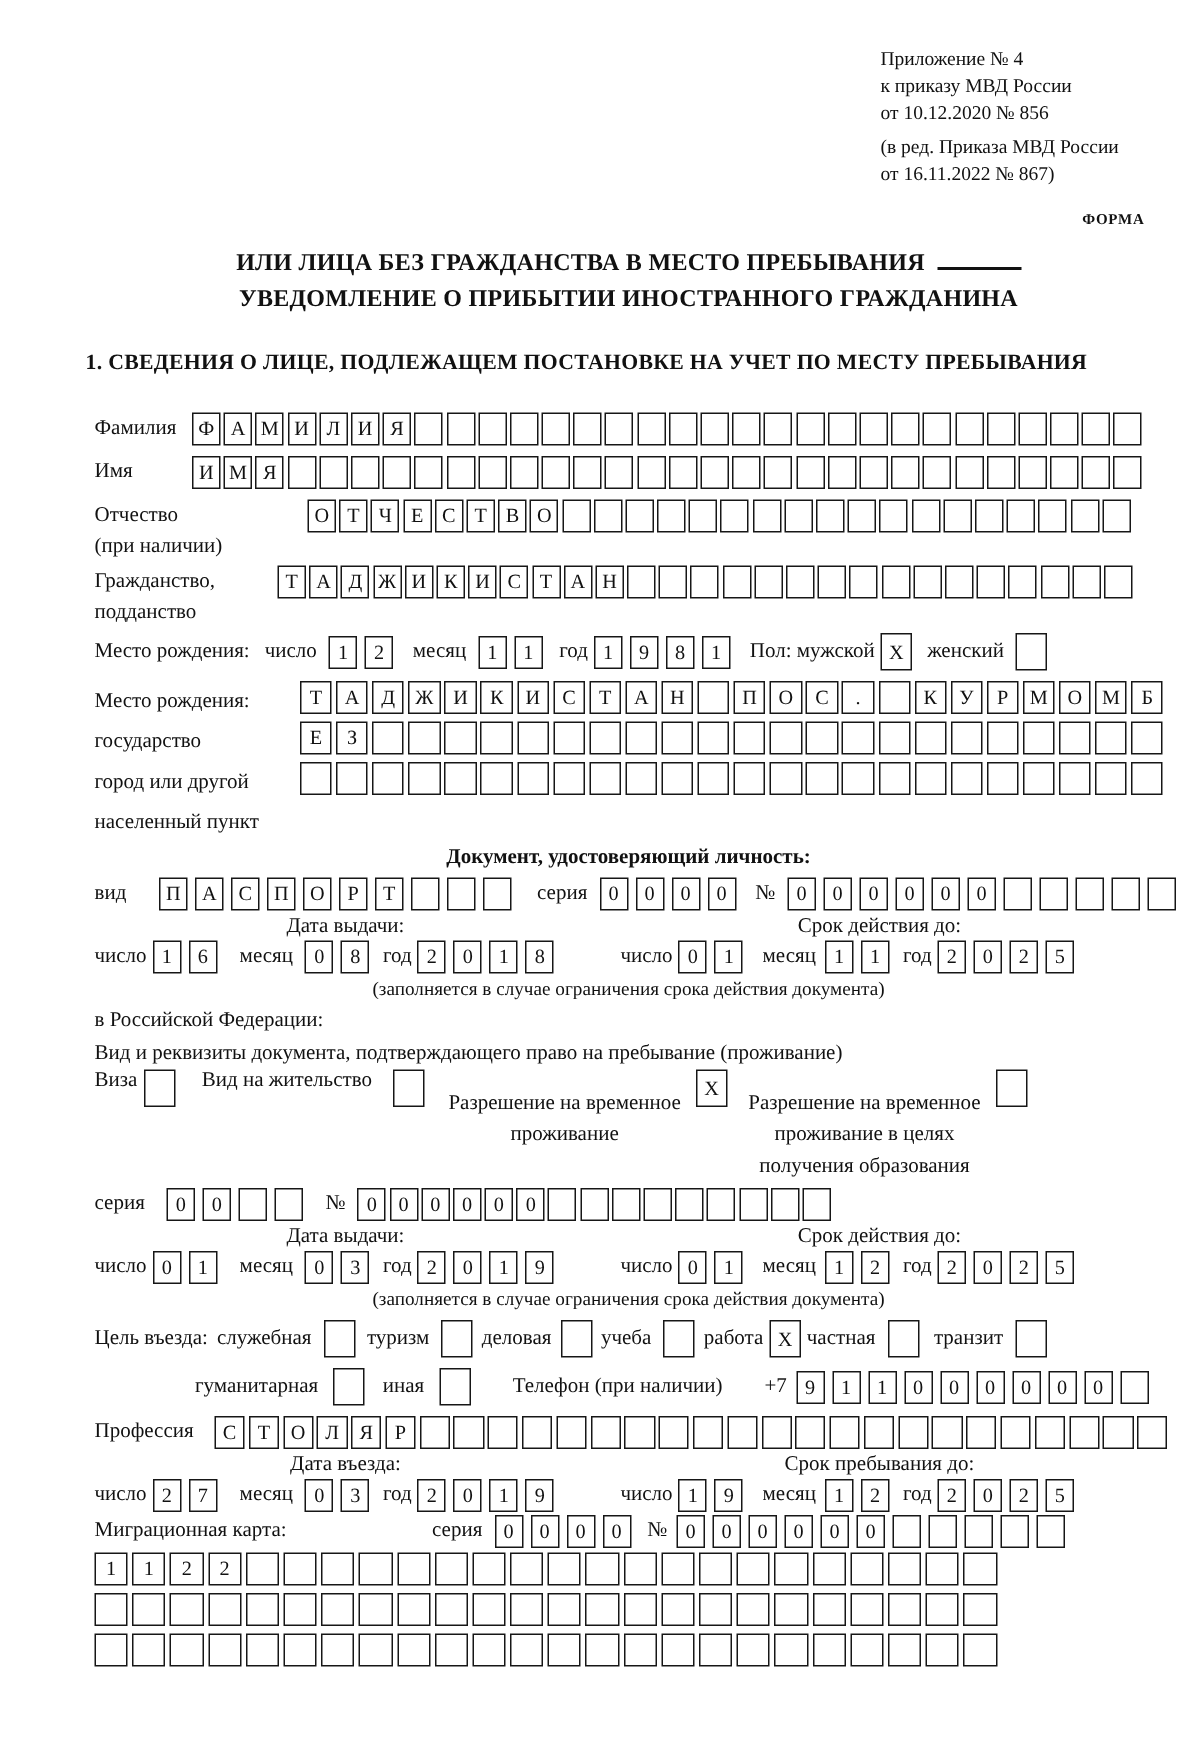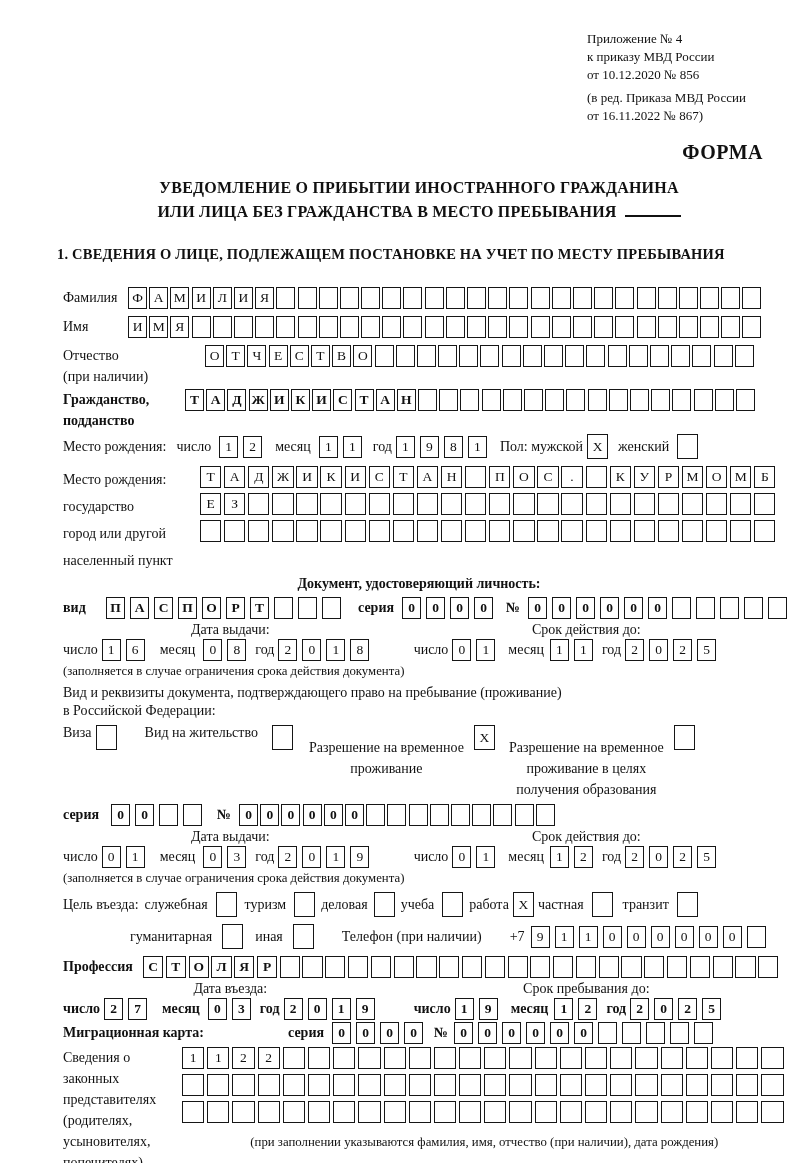--- a/index.html
+++ b/index.html
@@ -3,39 +3,39 @@
 <meta charset="utf-8">
 <style>
   html,body{margin:0;padding:0;background:#fff;}
   body{width:800px;height:1163px;overflow:hidden;color:#111;
        font-family:"Liberation Serif","DejaVu Serif",serif;}
   .page{box-sizing:border-box;width:800px;height:1163px;padding:30px 25px 0 63px;}
 
   
   .appendix{margin-left:auto;width:188px;font-size:13px;line-height:18px;}
   .appendix .blk2{margin-top:5px;}
-  .forma{text-align:right;font-weight:bold;font-size:20px;margin:16px 12px 0 0;letter-spacing:.5px;}
+  .forma{text-align:right;font-weight:bold;font-size:10px;margin:16px 12px 0 0;letter-spacing:.5px;}
   .title{text-align:center;font-weight:bold;font-size:16px;line-height:24px;margin-top:12px;letter-spacing:.2px;}
   .blank-line{display:inline-block;width:56px;border-bottom:2px solid #111;height:14px;margin-left:8px;}
   .sec{font-weight:bold;font-size:14.5px;margin:22px 0 24px -6px;letter-spacing:.2px;}
 
   
   .row{display:flex;align-items:center;margin-bottom:7px;}
   .row.top{align-items:flex-start;}
   .lbl{font-size:14px;flex:none;white-space:nowrap;}
   .stack{display:block;flex:none;font-size:14px;}
   .stack span{display:block;line-height:21px;}
   .stack.lh25 span{line-height:27px;}
   .stack.ctr{text-align:center;margin-top:12px;}
   .w43{width:43px;} .w48{width:48px;} .w65{width:65px;} .w80{width:80px;}
   .w119{width:119px;} .w122{width:122px;} .w137{width:137px;} .w142{width:142px;} .w167{width:167px;}
   .ml4{margin-left:4px;} .ml6{margin-left:6px;} .ml8{margin-left:8px;} .ml10{margin-left:10px;}
-  .ml12{margin-left:12px;} .ml14{margin-left:14px;} .ml16{margin-left:16px;} .ml18{margin-left:28px;}
+  .ml12{margin-left:12px;} .ml14{margin-left:14px;} .ml16{margin-left:16px;} .ml18{margin-left:18px;}
   .ml24{margin-left:28px;} .ml58{margin-left:58px;}
-  .mb2{margin-bottom:2px;} .mb3{margin-bottom:3px;font-weight:bold;} .mb4{margin-bottom:4px;}
+  .mb2{margin-bottom:2px;} .mb3{margin-bottom:3px;} .mb4{margin-bottom:4px;}
 
   
   .cells{display:inline-flex;align-items:center;flex:none;}
   .cell{display:inline-flex;flex:none;box-sizing:border-box;align-items:center;justify-content:center;
         width:19px;height:22px;border:1.5px solid #161616;margin-right:2.2px;background:#fff;
         font-size:13.5px;line-height:1;}
   .gap .cell{margin-right:5px;}
   .cw24 .cell{width:21.3px;margin-right:2.8px;}
   .cw25 .cell{width:22.2px;margin-right:3px;}
   .cw23 .cell{width:20.2px;margin-right:2.6px;}
@@ -49,43 +49,43 @@
   .dochead{font-size:14px;margin-bottom:5px;}
 
   
   .hdr{margin-bottom:1px;font-size:14px;}
   .dh-l{width:47%;text-align:center;flex:none;}
   .dh-r{flex:1;text-align:center;}
   .drow{margin-bottom:2px;}
   .dgroup{display:flex;align-items:center;flex:none;}
   .dgroup.l{width:47%;}
   .dgroup.r{flex:1;}
-  .note{font-size:12.8px;text-align:left;margin:0 0 6px 0;line-height:16px;}
+  .note{font-size:12.8px;text-align:center;margin:0 0 6px 0;line-height:16px;}
   .repnote{font-size:12.8px;text-align:center;margin-top:6px;line-height:16px;}
 </style>
 </head>
 <body>
 
 <div class="page">
 
   <div class="appendix">
     <div>Приложение № 4</div>
     <div>к приказу МВД России</div>
     <div>от 10.12.2020 № 856</div>
     <div class="blk2">
       <div>(в ред. Приказа МВД России</div>
       <div>от 16.11.2022 № 867)</div>
     </div>
   </div>
 
   <div class="forma">ФОРМА</div>
 
   <div class="title">
+    <div><span>ИЛИ ЛИЦА БЕЗ ГРАЖДАНСТВА В МЕСТО ПРЕБЫВАНИЯ</span><span class="blank-line"></span></div>
     <div>УВЕДОМЛЕНИЕ О ПРИБЫТИИ ИНОСТРАННОГО ГРАЖДАНИНА</div>
-    <div><span>ИЛИ ЛИЦА БЕЗ ГРАЖДАНСТВА В МЕСТО ПРЕБЫВАНИЯ</span><span class="blank-line"></span></div>
   </div>
 
   <div class="sec">1. СВЕДЕНИЯ О ЛИЦЕ, ПОДЛЕЖАЩЕМ ПОСТАНОВКЕ НА УЧЕТ ПО МЕСТУ ПРЕБЫВАНИЯ</div>
 
   <div class="row">
     <span class="lbl w65">Фамилия</span>
     <span class="cells">
         <span class="cell">Ф</span>
         <span class="cell">А</span>
         <span class="cell">М</span>
@@ -422,22 +422,22 @@
       <span class="cells gap ml4">
           <span class="cell">2</span>
           <span class="cell">0</span>
           <span class="cell">2</span>
           <span class="cell">5</span>
         </span>
     </div>
   </div>
   <div class="note">(заполняется в случае ограничения срока действия документа)</div>
 
+  <div class="lbl" style="margin-bottom:6px;">в Российской Федерации:</div>
   <div class="lbl mb2">Вид и реквизиты документа, подтверждающего право на пребывание (проживание)</div>
-  <div class="lbl" style="margin-bottom:6px;">в Российской Федерации:</div>
 
   <div class="row top mb4">
     <span class="lbl">Виза</span>
     <span class="cells cb ml4">
         <span class="cell"></span>
       </span>
     <span class="lbl ml18">Вид на жительство</span>
     <span class="cells cb ml14">
         <span class="cell"></span>
       </span>
@@ -687,28 +687,20 @@
         <span class="cell">0</span>
         <span class="cell"></span>
         <span class="cell"></span>
         <span class="cell"></span>
         <span class="cell"></span>
         <span class="cell"></span>
       </span>
   </div>
 
   <div class="row top">
-    <span class="stack w119">
-      <span>Сведения о</span>
-      <span>законных</span>
-      <span>представителях</span>
-      <span>(родителях,</span>
-      <span>усыновителях,</span>
-      <span>попечителях)</span>
-    </span>
     <div class="colcells">
       <span class="cells cw25">
           <span class="cell">1</span>
           <span class="cell">1</span>
           <span class="cell">2</span>
           <span class="cell">2</span>
           <span class="cell"></span>
           <span class="cell"></span>
           <span class="cell"></span>
           <span class="cell"></span>
@@ -774,17 +766,16 @@
           <span class="cell"></span>
           <span class="cell"></span>
           <span class="cell"></span>
           <span class="cell"></span>
           <span class="cell"></span>
           <span class="cell"></span>
           <span class="cell"></span>
           <span class="cell"></span>
           <span class="cell"></span>
         </span>
-      <div class="repnote">(при заполнении указываются фамилия, имя, отчество (при наличии), дата рождения)</div>
     </div>
   </div>
 
 </div>
 
 </body></html>

